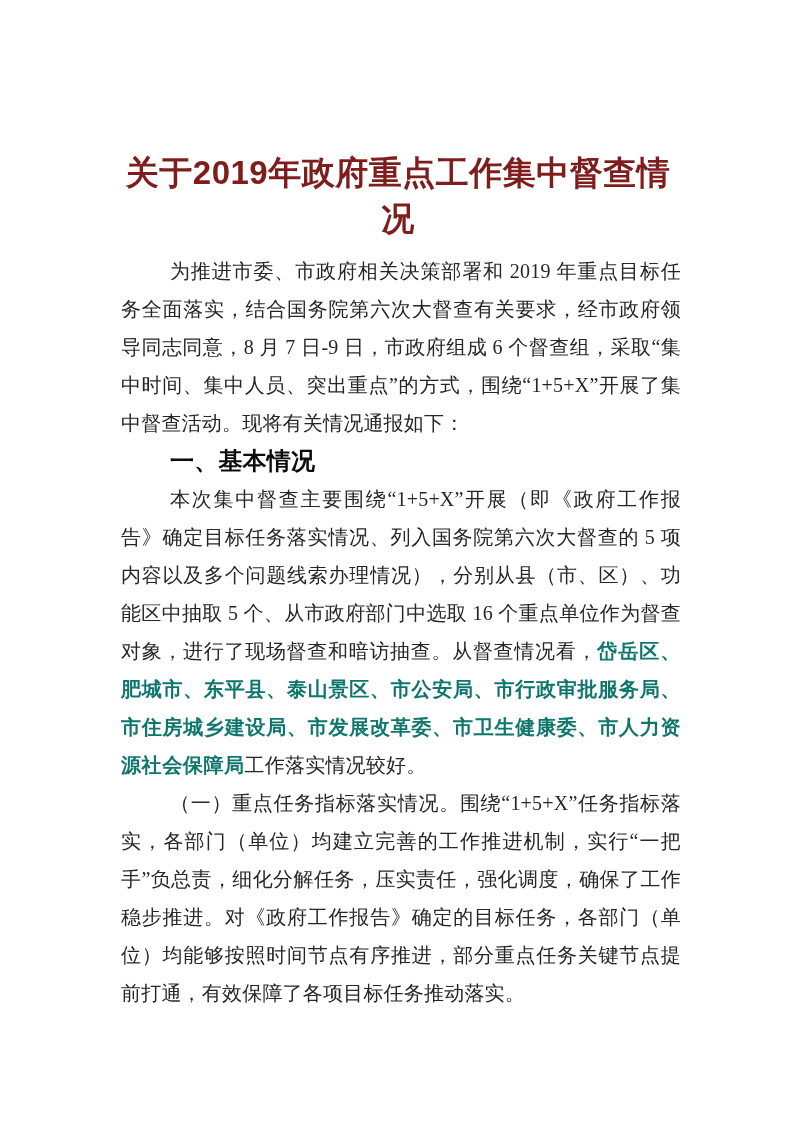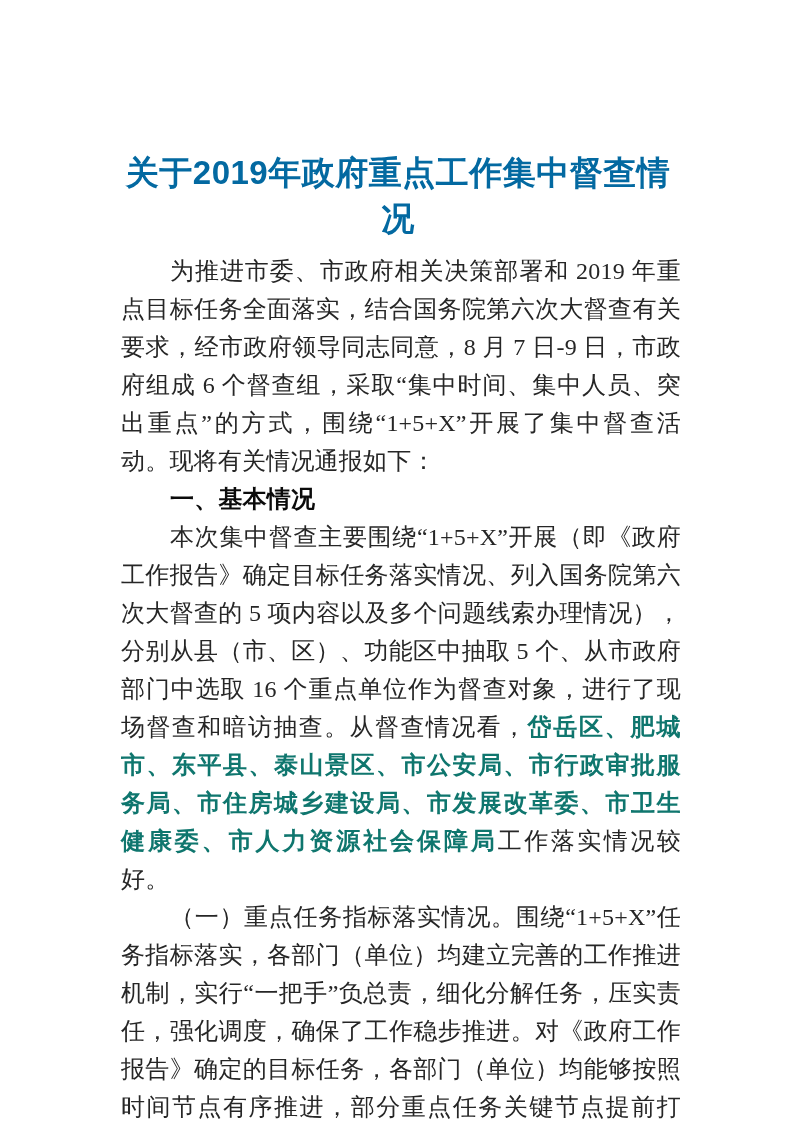--- a/index.html
+++ b/index.html
@@ -30,35 +30,35 @@
     position: absolute;
     left: 112px;
     top: 128px;
     width: 572px;
     text-align: center;
     font-family: "Liberation Sans", "DejaVu Sans", sans-serif;
     font-weight: bold;
     font-size: 33px;
     line-height: 46px;
     letter-spacing: 0.5px;
-    color: #0369a1;
+    color: #7f1d1d;
   }
 
   
   .body-col {
     position: absolute;
     left: 121px;
     top: 252px;
     width: 560px;
   }
 
   p.para {
     margin: 0;
     font-family: "Liberation Serif", "DejaVu Serif", serif;
-    font-size: 24px;
+    font-size: 20px;
     line-height: 38px;
     color: #262626;
     text-align: justify;
     text-justify: inter-character;
     text-indent: 49px;
     letter-spacing: 0.2px;
     word-break: break-all;
   }
 
   

